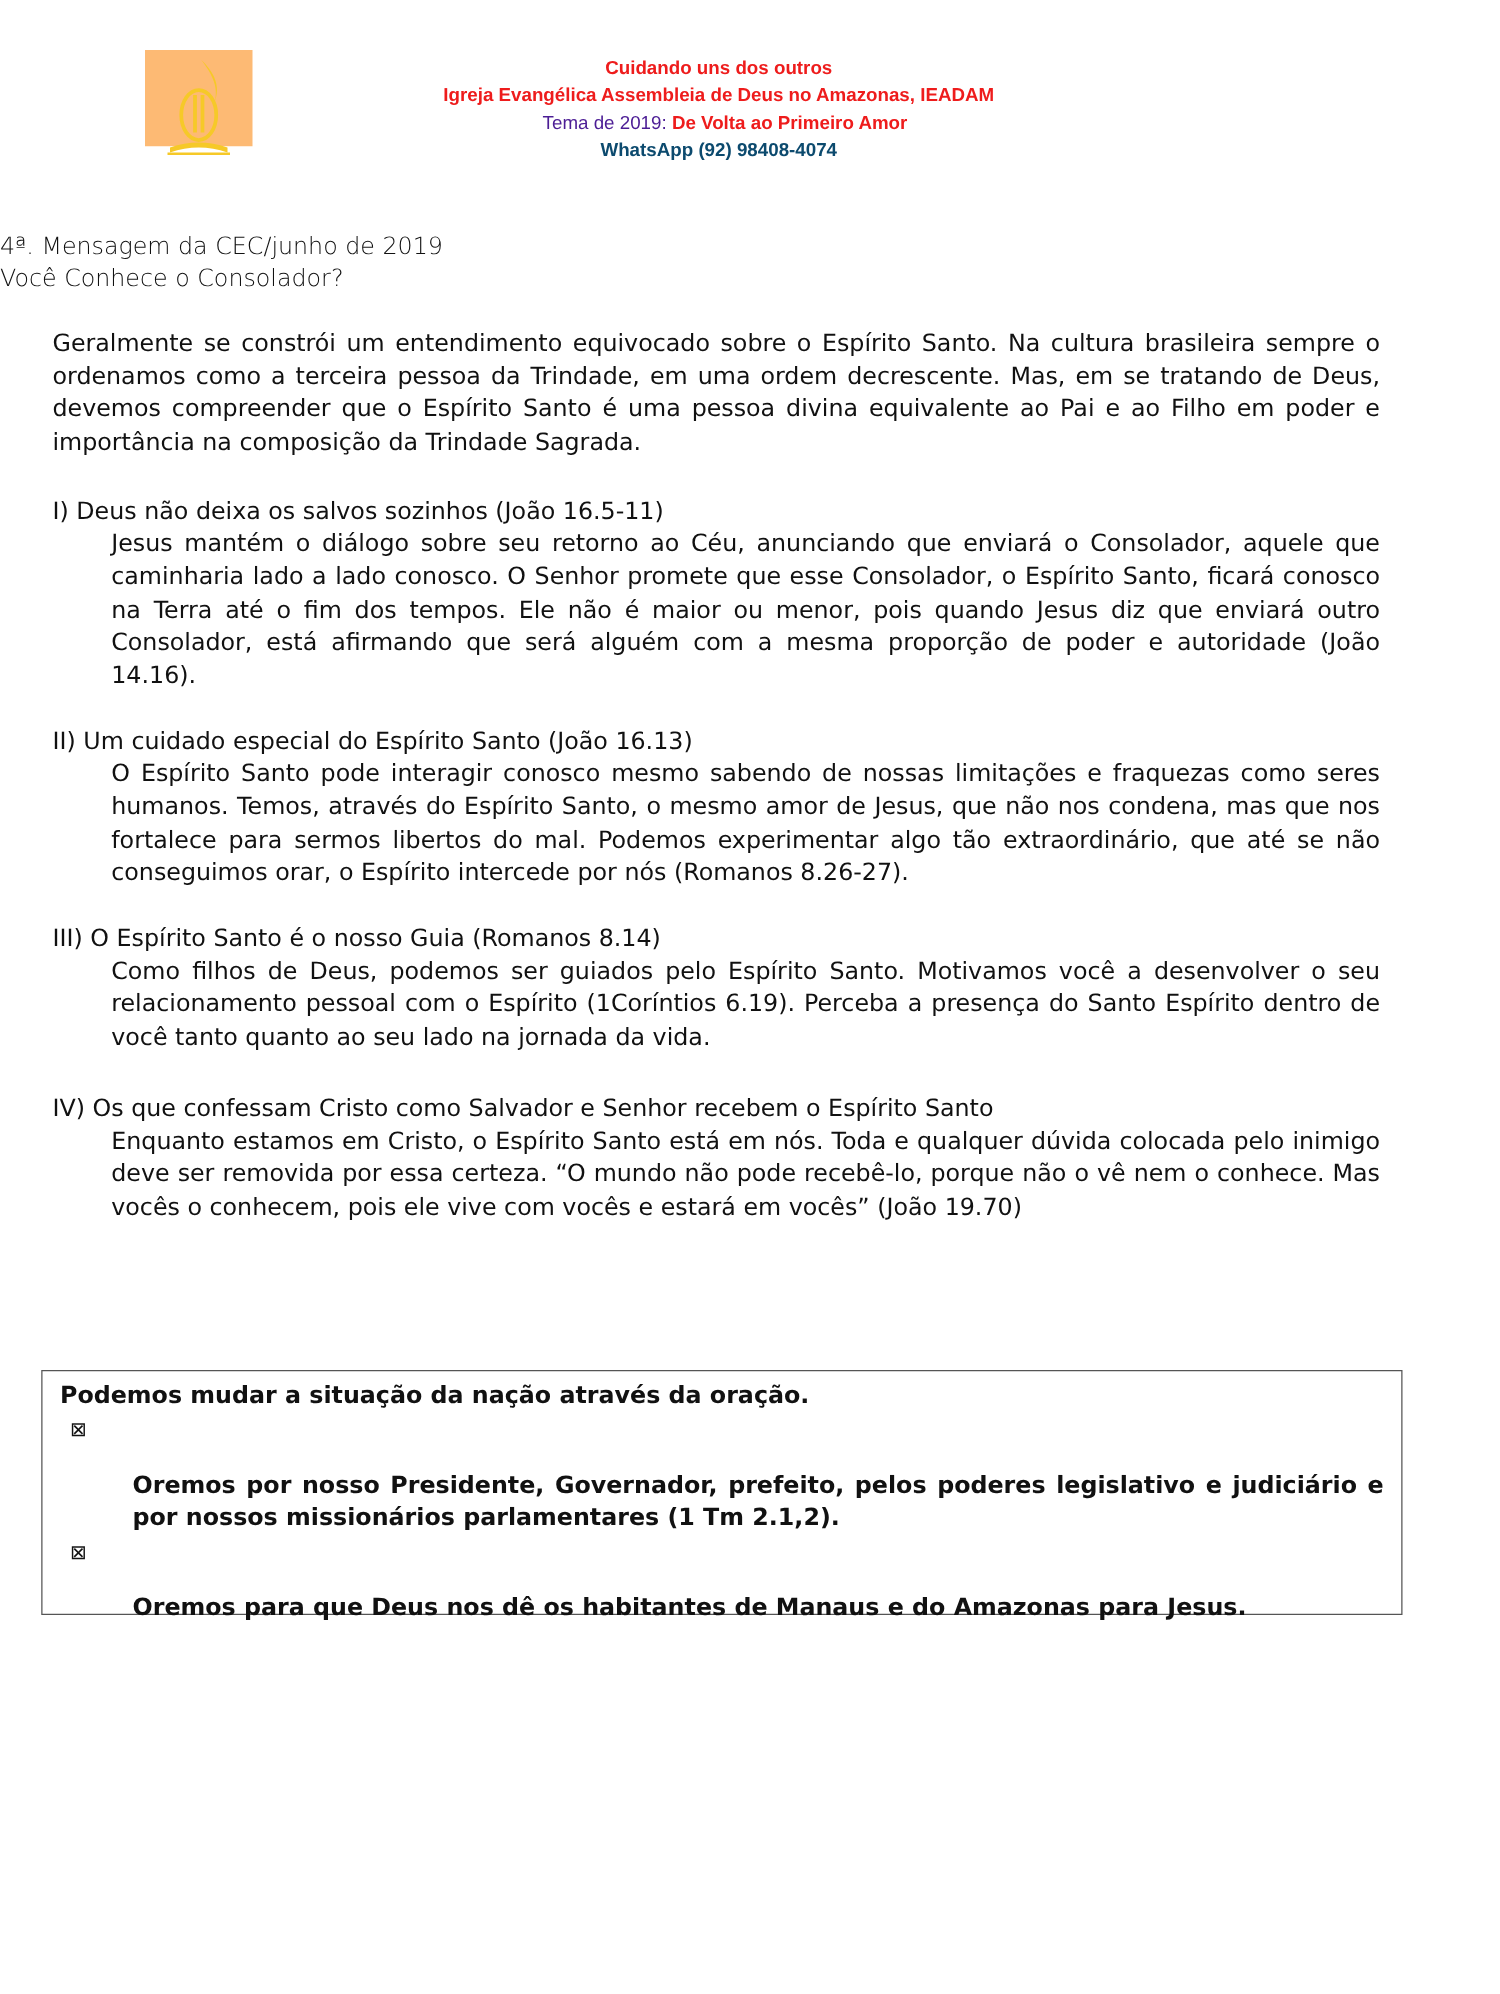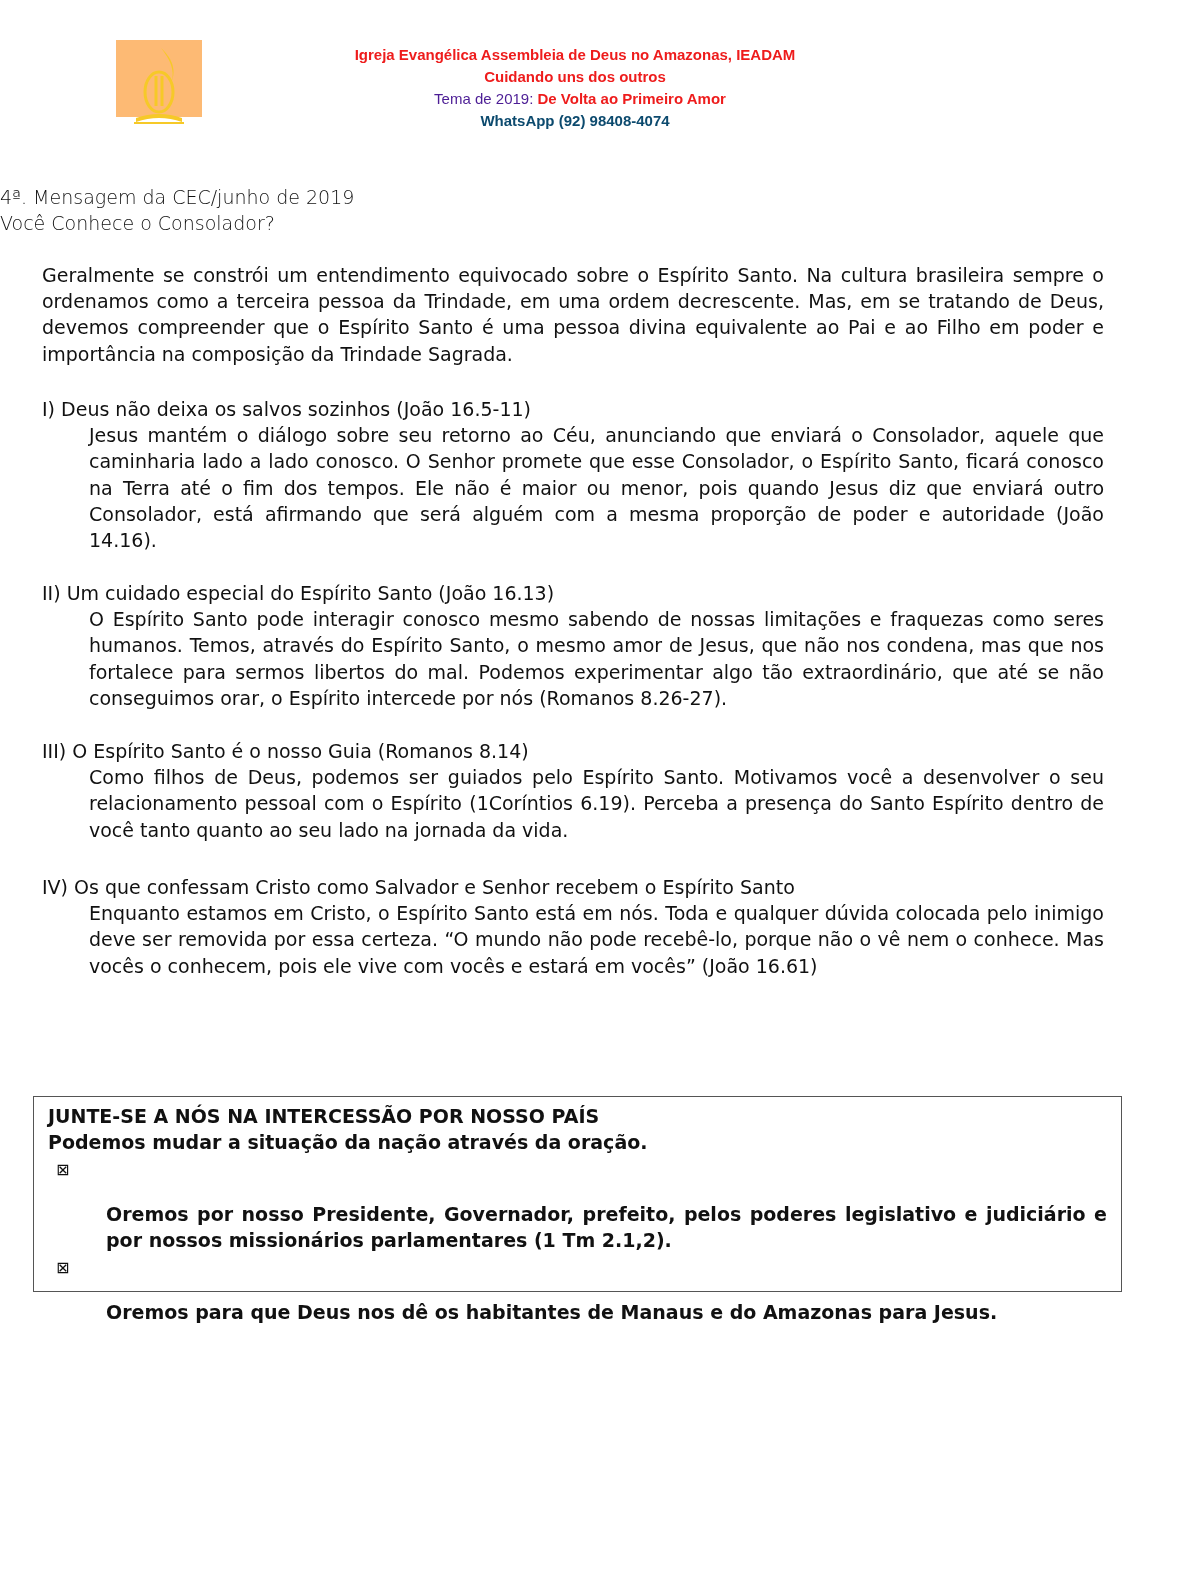--- a/index.html
+++ b/index.html
@@ -34,22 +34,22 @@
     <ellipse cx="43" cy="52" rx="14" ry="20" fill="none" stroke="#f6c928" stroke-width="3"></ellipse>
     <line x1="40" y1="36" x2="40" y2="66" stroke="#f6c928" stroke-width="3"></line>
     <line x1="46" y1="36" x2="46" y2="66" stroke="#f6c928" stroke-width="3"></line>
     <path d="M20 78 Q43 70 66 78 L66 82 Q43 74 20 82 Z" fill="#f6c928"></path>
     <rect x="18" y="82" width="50" height="2" fill="#f6c928"></rect>
     <text x="43" y="99" text-anchor="middle" font-family="DejaVu Serif, serif" font-weight="bold" font-size="12" fill="#ffffff">IEADAM</text>
   </svg>
 </div>
 
 <div class="header">
+  <div class="red">Cuidando uns dos outros</div>
   <div class="red">Igreja Evangélica Assembleia de Deus no Amazonas, IEADAM</div>
-  <div class="red">Cuidando uns dos outros</div>
   <div><span class="redn">Tema de 2019: </span><span class="red">De Volta ao Primeiro Amor</span></div>
   <div class="green">WhatsApp (92) 98408-4074</div>
 </div>
 
 <div class="title">
   <div>4ª. Mensagem da CEC/junho de 2019</div>
   <div>Você Conhece o Consolador?</div>
 </div>
 
 <div class="body-text intro">Geralmente se constrói um entendimento equivocado sobre o Espírito Santo. Na cultura brasileira sempre o ordenamos como a terceira pessoa da Trindade, em uma ordem decrescente. Mas, em se tratando de Deus, devemos compreender que o Espírito Santo é uma pessoa divina equivalente ao Pai e ao Filho em poder e importância na composição da Trindade Sagrada.</div>
@@ -61,25 +61,24 @@
 <div class="section s2">
   <div>II) Um cuidado especial do Espírito Santo (João 16.13)</div>
   <div class="para">O Espírito Santo pode interagir conosco mesmo sabendo de nossas limitações e fraquezas como seres humanos. Temos, através do Espírito Santo, o mesmo amor de Jesus, que não nos condena, mas que nos fortalece para sermos libertos do mal. Podemos experimentar algo tão extraordinário, que até se não conseguimos orar, o Espírito intercede por nós (Romanos 8.26-27).</div>
 </div>
 <div class="section s3">
   <div>III) O Espírito Santo é o nosso Guia (Romanos 8.14)</div>
   <div class="para">Como filhos de Deus, podemos ser guiados pelo Espírito Santo. Motivamos você a desenvolver o seu relacionamento pessoal com o Espírito (1Coríntios 6.19). Perceba a presença do Santo Espírito dentro de você tanto quanto ao seu lado na jornada da vida.</div>
 </div>
 <div class="section s4">
   <div>IV) Os que confessam Cristo como Salvador e Senhor recebem o Espírito Santo</div>
-  <div class="para">Enquanto estamos em Cristo, o Espírito Santo está em nós. Toda e qualquer dúvida colocada pelo inimigo deve ser removida por essa certeza. “O mundo não pode recebê-lo, porque não o vê nem o conhece. Mas vocês o conhecem, pois ele vive com vocês e estará em vocês” (João 16.61)</div>
+  <div class="para">Enquanto estamos em Cristo, o Espírito Santo está em nós. Toda e qualquer dúvida colocada pelo inimigo deve ser removida por essa certeza. “O mundo não pode recebê-lo, porque não o vê nem o conhece. Mas vocês o conhecem, pois ele vive com vocês e estará em vocês” (João 19.70)</div>
 </div>
 
 <div class="box">
-  <div class="h1">JUNTE-SE A NÓS NA INTERCESSÃO POR NOSSO PAÍS</div>
   <div class="h2">Podemos mudar a situação da nação através da oração.</div>
   <div class="item">
     <span class="bullet">⊠</span>
     <span class="item-text">Oremos por nosso Presidente, Governador, prefeito, pelos poderes legislativo e judiciário e por nossos missionários parlamentares (1 Tm 2.1,2).</span>
   </div>
   <div class="item">
     <span class="bullet">⊠</span>
     <span class="item-text">Oremos para que Deus nos dê os habitantes de Manaus e do Amazonas para Jesus.</span>
   </div>
 </div>

